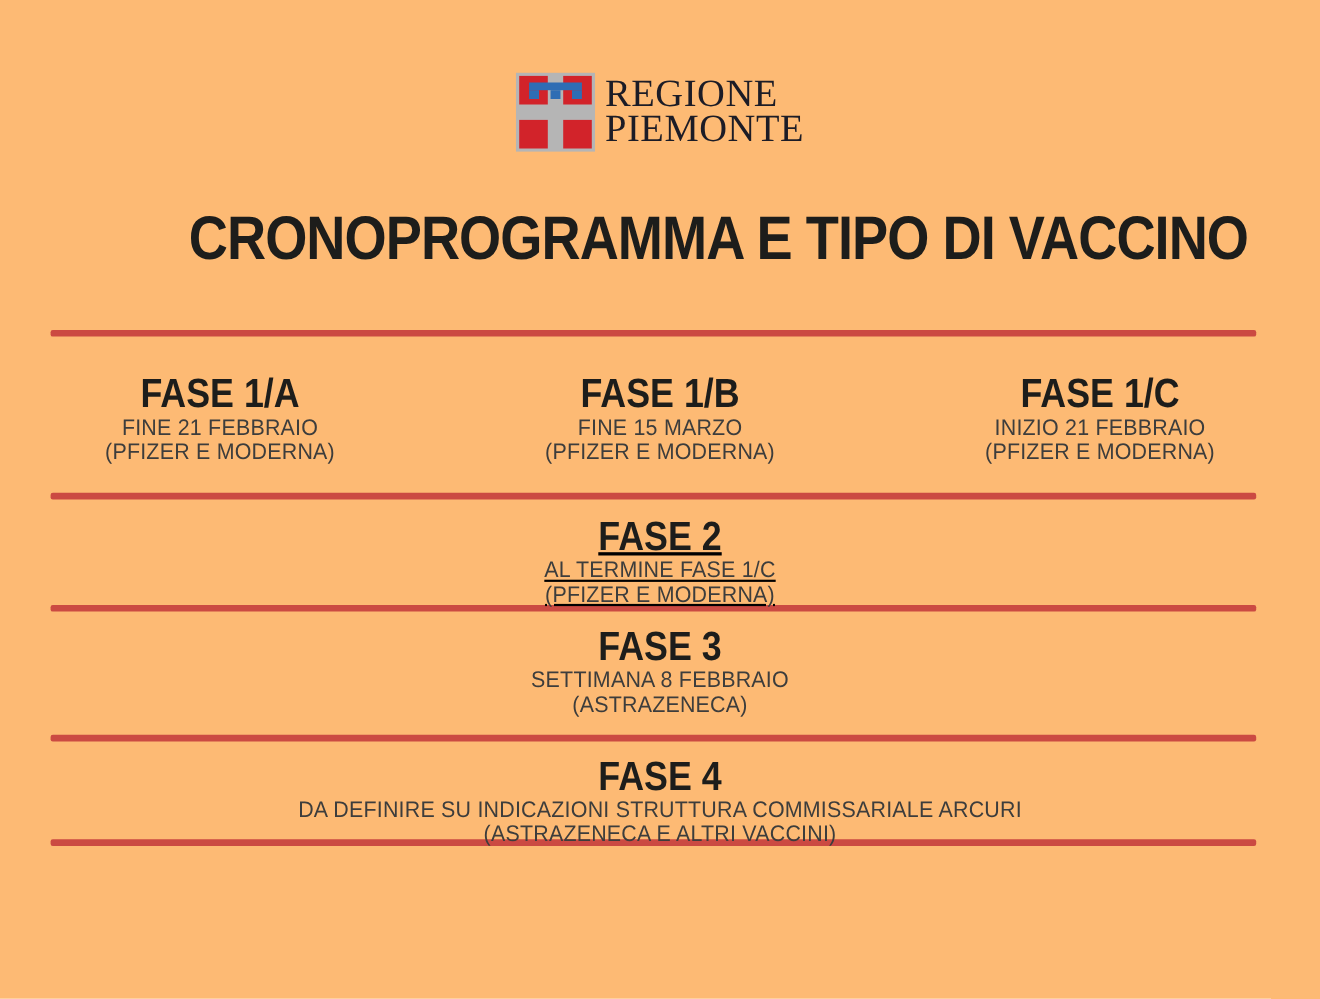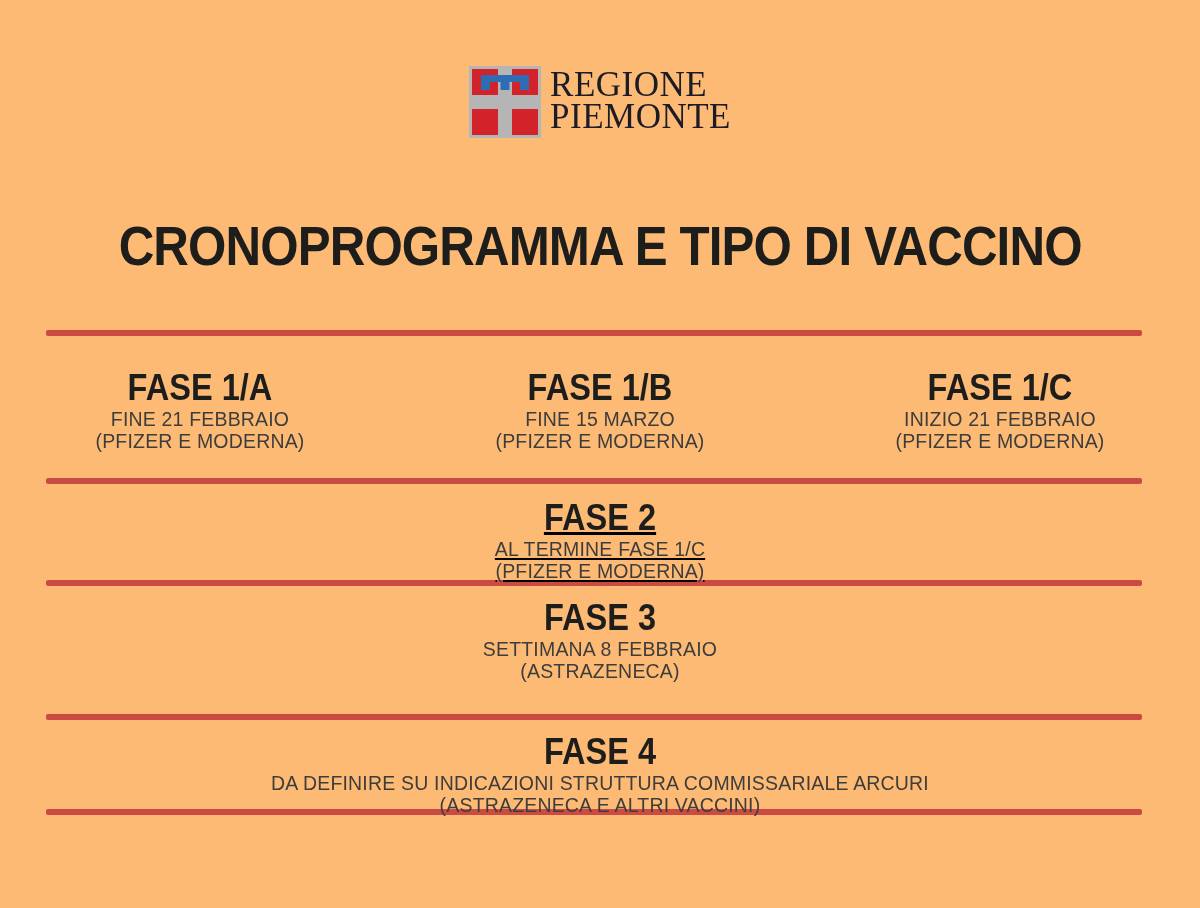--- a/index.html
+++ b/index.html
@@ -24,22 +24,22 @@
     font-family: "Liberation Serif", serif;
     color: #1c1c26;
     font-size: 35px;
     line-height: 32px;
     letter-spacing: 0.5px;
     padding-top: 3px;
   }
 
   
   .title-row {
-    margin-top: 84px;
-    text-align: center;
+    margin-top: 54px;
+    text-align: right;
     height: 48px;
   }
   .title-row .cond-title {
     display: inline-block;
     transform: scaleX(0.88);
     transform-origin: 50% 50%;
     font-size: 56px;
     line-height: 48px;
     font-weight: bold;
     letter-spacing: -1px;
@@ -87,21 +87,21 @@
     grid-template-columns: 1fr 1fr 1fr;
   }
   .phase { text-align: center; }
 
   
   .phase-block {
     box-sizing: border-box;
     text-align: center;
   }
   .block-f2 { height: 96px; padding-top: 16px; text-decoration: underline; }
-  .block-f3 { height: 128px; padding-top: 14px; border-radius: 27px; }
+  .block-f3 { height: 112px; padding-top: 14px; border-radius: 27px; }
   .block-f4 { height: 89px; padding-top: 14px; }
 </style>
 </head>
 <body>
 
 <div class="page">
 
   <div class="logo-row">
     <svg class="crest" viewBox="0 0 72 72" xmlns="http://www.w3.org/2000/svg" aria-hidden="true">
       <rect x="0" y="0" width="72" height="72" fill="#b5b5b5"></rect>

